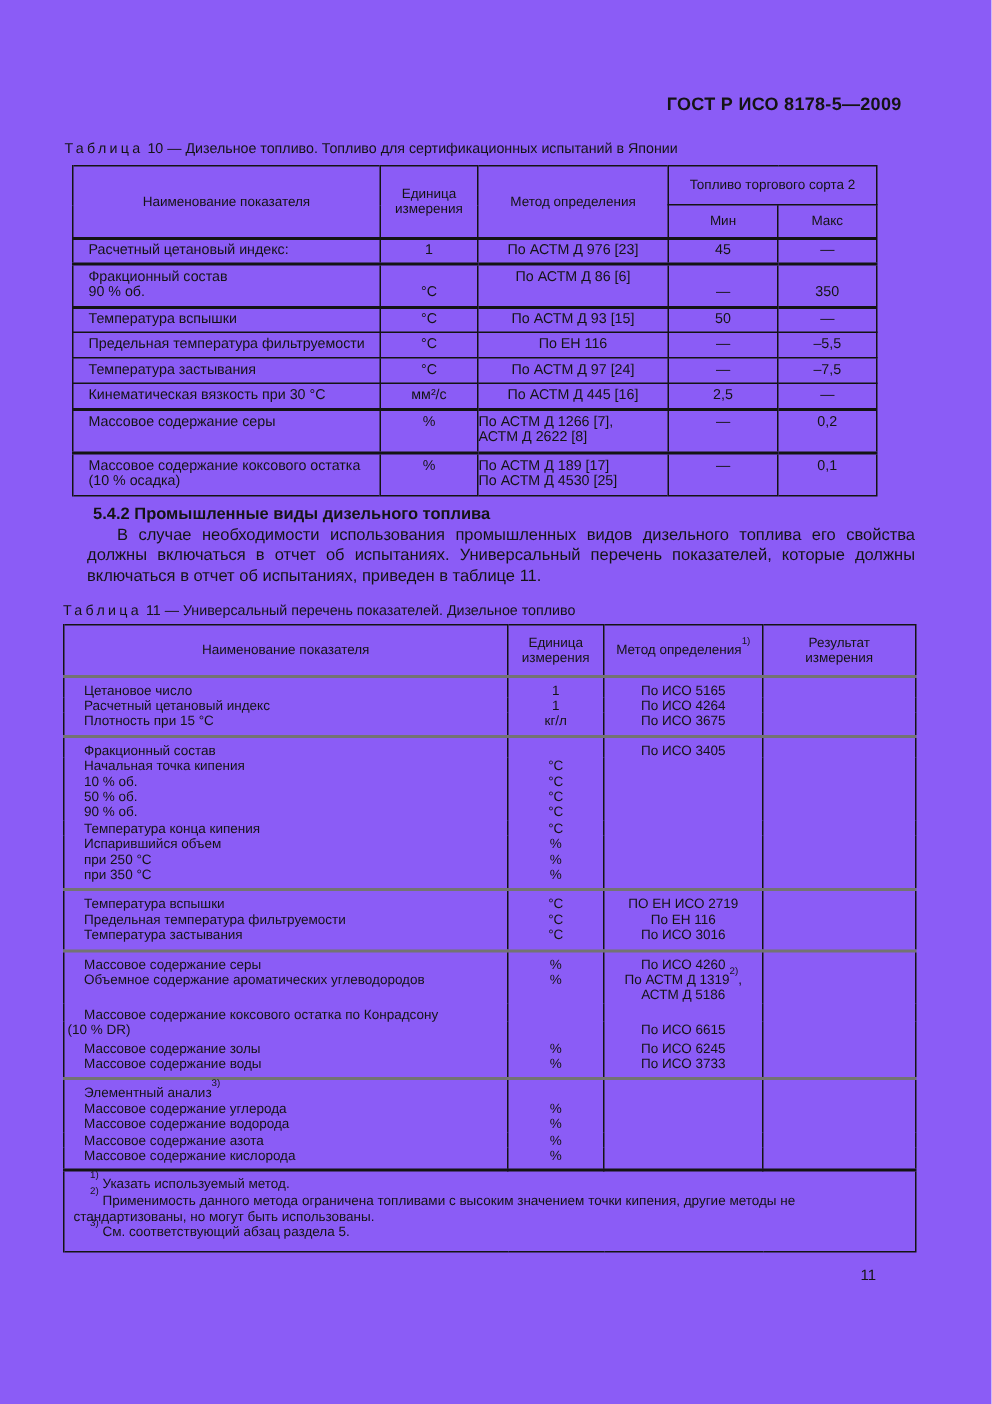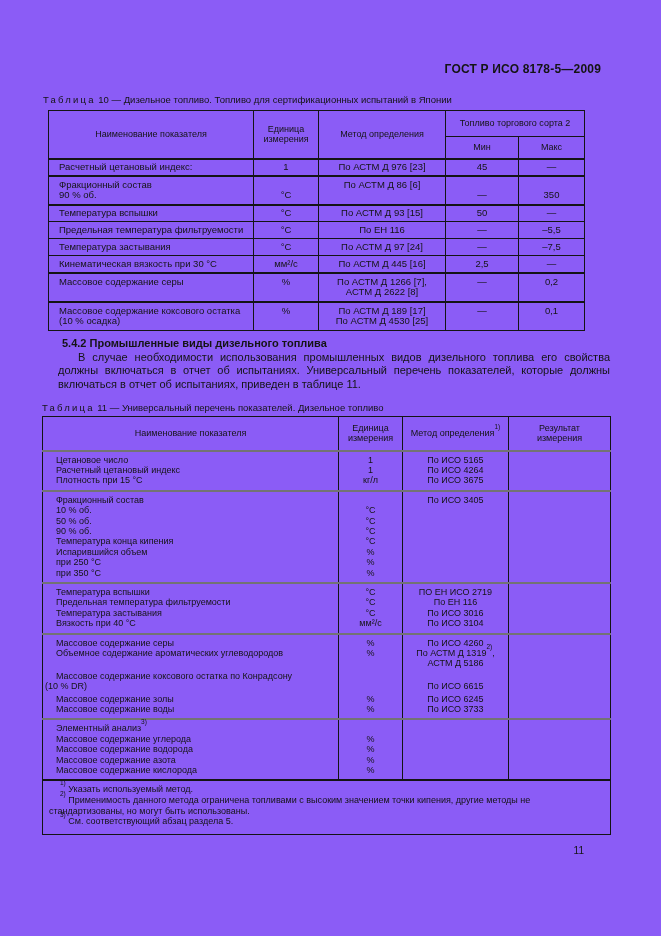--- a/index.html
+++ b/index.html
@@ -27,21 +27,21 @@
   .t10{position:absolute;left:48px;top:110px;width:536px;border:1.2px solid #141414;}
   .t10 thead{border-bottom:2px solid #141414;}
   .t10 thead tr.hr1{height:26px;}
   .t10 thead tr.hr2{height:22px;}
   .t10 th.grp{border-bottom:1px solid #141414;}
   .t10 tbody tr.h17{height:17px;}
   .t10 tr.bb1 td{border-bottom:1px solid #141414;}
   .t10 tr.bb2 td{border-bottom:2px solid #141414;}
   .t10 td.nm{text-align:left;padding-left:10px;}
   .t10 .cellline{line-height:10.5px;}
-  .t10 td.ml .cellline{text-align:center;}
+  .t10 td.ml .cellline{text-align:left;}
   .t10 tr.tall td{padding-top:3px;padding-bottom:3px;}
   
   .sec{position:absolute;left:42px;top:337px;width:568px;}
   .sec-h{font-size:11px;font-weight:bold;padding-left:20px;line-height:13px;}
   .sec-p{margin:1px 0 0 16px;font-size:11px;line-height:13.4px;text-align:justify;text-indent:20px;}
   
   .t11{position:absolute;left:42px;top:416px;width:568px;border:1.2px solid #141414;}
   .t11 thead tr{height:34px;}
   .t11 th.rh{padding:0 22px;margin-top:11px;}
   .t11 tbody.grp{border-top:2px solid #737373;}
@@ -208,20 +208,26 @@
     </tbody>
 
     <tbody class="grp">
       <tr>
         <td class="nm">Фракционный состав</td>
         <td class="ct"></td>
         <td class="ct">По ИСО 3405</td>
         <td class="ct"></td>
       </tr>
       <tr>
+        <td class="nm">Начальная точка кипения</td>
+        <td class="ct">°С</td>
+        <td class="ct"></td>
+        <td class="ct"></td>
+      </tr>
+      <tr>
         <td class="nm">10 % об.</td>
         <td class="ct">°С</td>
         <td class="ct"></td>
         <td class="ct"></td>
       </tr>
       <tr>
         <td class="nm">50 % об.</td>
         <td class="ct">°С</td>
         <td class="ct"></td>
         <td class="ct"></td>
@@ -268,26 +274,20 @@
       <tr>
         <td class="nm">Предельная температура фильтруемости</td>
         <td class="ct">°С</td>
         <td class="ct">По ЕН 116</td>
         <td class="ct"></td>
       </tr>
       <tr>
         <td class="nm">Температура застывания</td>
         <td class="ct">°С</td>
         <td class="ct">По ИСО 3016</td>
-        <td class="ct"></td>
-      </tr>
-      <tr>
-        <td class="nm">Вязкость при 40 °С</td>
-        <td class="ct">мм²/с</td>
-        <td class="ct">По ИСО 3104</td>
         <td class="ct"></td>
       </tr>
     </tbody>
 
     <tbody class="grp">
       <tr>
         <td class="nm">Массовое содержание серы</td>
         <td class="ct">%</td>
         <td class="ct">По ИСО 4260</td>
         <td class="ct"></td>

